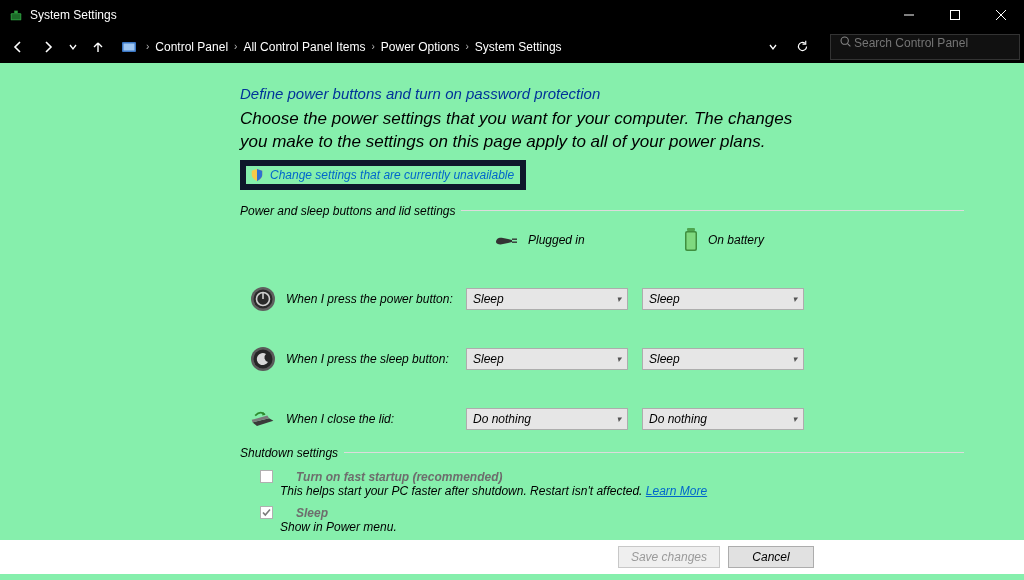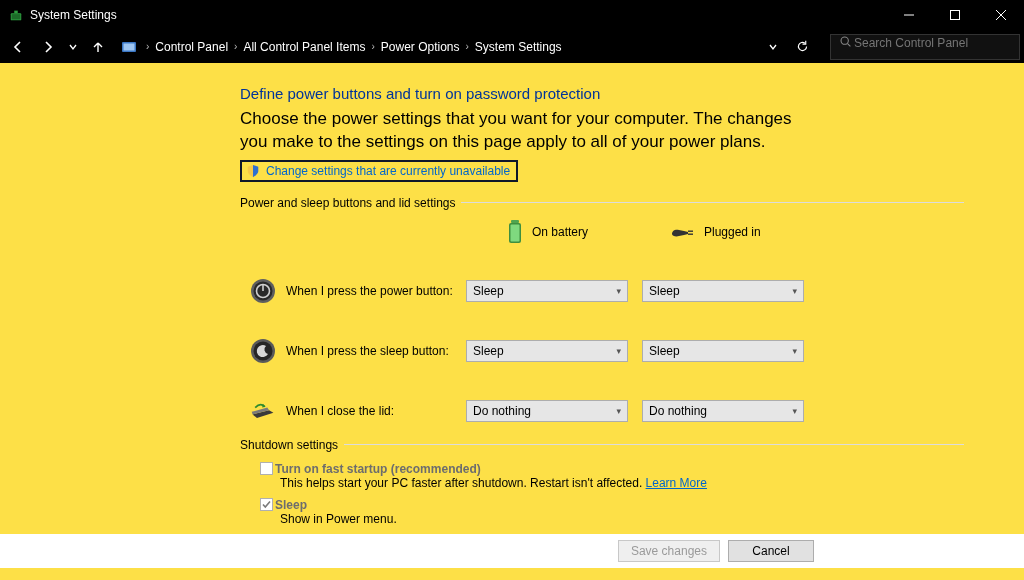--- a/index.html
+++ b/index.html
@@ -78,44 +78,45 @@
   .searchbox input {
     flex:1;
     background: transparent; border: 0; outline: 0;
     color: #888; font-size: 12px;
   }
 
   
   .content-wrap {
     width: 100%;
     height: calc(580px - 30px - 33px);
-    background: #fde047;
+    background: #86efac;
     overflow: hidden;
     position: relative;
+    font-style: italic;
   }
   .content {
     margin-left: 240px;
     margin-right: 60px;
     padding-top: 22px;
   }
   h1.page-title {
     color: #003399;
     font-size: 15px;
     font-weight: 400;
     margin: 0 0 6px 0;
   }
   .description {
     color: #000;
     font-size: 17px;
     line-height: 1.35;
     margin-bottom: 6px;
     max-width: 560px;
   }
   .admin-link-row {
-    border: 2px solid #0f172a;
+    border: 6px solid #0f172a;
     display: inline-flex;
     align-items: center;
     padding: 2px 6px 2px 4px;
     gap: 6px;
   }
   .admin-link-row a {
     color: #0066cc;
     font-size: 12px;
     text-decoration: none;
   }
@@ -180,21 +181,21 @@
   .faux-select .chev {
     font-size: 9px; color: #555;
   }
 
   
   .shutdown-item {
     margin-left: 20px;
     margin-bottom: 8px;
   }
   .shutdown-item .head {
-    display: flex; align-items: center; gap: 2px;
+    display: flex; align-items: center; gap: 23px;
   }
   .shutdown-item .head b {
     color: #6d6d6d; font-weight: 600;
   }
   .shutdown-item .sub {
     margin-left: 20px;
     color: #000;
   }
   .shutdown-item.disabled .head b { color: #6d6d6d; }
   .checkbox {
@@ -203,21 +204,21 @@
     display: inline-flex; align-items: center; justify-content: center;
     background: #fff;
   }
   .checkbox.checked svg { display: block; }
   .checkbox svg { display: none; }
   a.learn { color: #0066cc; text-decoration: underline; }
 
   
   .footer {
     position: absolute;
-    bottom: 12px; left: 0; right: 0;
+    bottom: 6px; left: 0; right: 0;
     height: 34px;
     display: flex; align-items: center; justify-content: flex-end;
     padding-right: 210px;
     gap: 8px;
     background: #fff;
   }
   .w-btn {
     height: 22px;
     min-width: 86px;
     padding: 0 12px;
@@ -341,35 +342,35 @@
 
     
     <div class="group">
       <div class="group-title-row">
         <span>Power and sleep buttons and lid settings</span>
         <span class="line"></span>
       </div>
 
       <div class="cols-header">
         <div class="col spacer"></div>
+        <div class="col" style="padding-left:28px">
+          <svg width="26" height="16" viewBox="0 0 26 16">
+            <path d="M2 10 C2 6 6 5 9 6 L14 7 L18 8 L18 10 L14 11 L9 12 C6 13 2 12 2 10 Z" fill="#333"></path>
+            <rect x="18" y="6.5" width="5" height="1.4" fill="#333"></rect>
+            <rect x="18" y="9.5" width="5" height="1.4" fill="#333"></rect>
+          </svg>
+          <span>Plugged in</span>
+        </div>
         <div class="col" style="padding-left:40px">
           <svg width="18" height="24" viewBox="0 0 18 24">
             <rect x="5" y="0" width="8" height="3" rx="1" fill="#4fa54f"></rect>
             <rect x="3" y="3" width="12" height="20" rx="2" fill="#3f8f3f"></rect>
             <rect x="4.5" y="4.5" width="9" height="17" rx="1" fill="#7fd97f"></rect>
           </svg>
           <span>On battery</span>
-        </div>
-        <div class="col" style="padding-left:28px">
-          <svg width="26" height="16" viewBox="0 0 26 16">
-            <path d="M2 10 C2 6 6 5 9 6 L14 7 L18 8 L18 10 L14 11 L9 12 C6 13 2 12 2 10 Z" fill="#333"></path>
-            <rect x="18" y="6.5" width="5" height="1.4" fill="#333"></rect>
-            <rect x="18" y="9.5" width="5" height="1.4" fill="#333"></rect>
-          </svg>
-          <span>Plugged in</span>
         </div>
       </div>
 
       <div class="setting-row">
         <div class="label-cell">
           <span class="iconimg">
             <svg width="26" height="26" viewBox="0 0 26 26">
               <circle cx="13" cy="13" r="12" fill="#5f5f5f"></circle>
               <circle cx="13" cy="13" r="9.5" fill="#2a2a2a"></circle>
               <circle cx="13" cy="13" r="6.5" fill="none" stroke="#cfcfcf" stroke-width="1.6"></circle>

